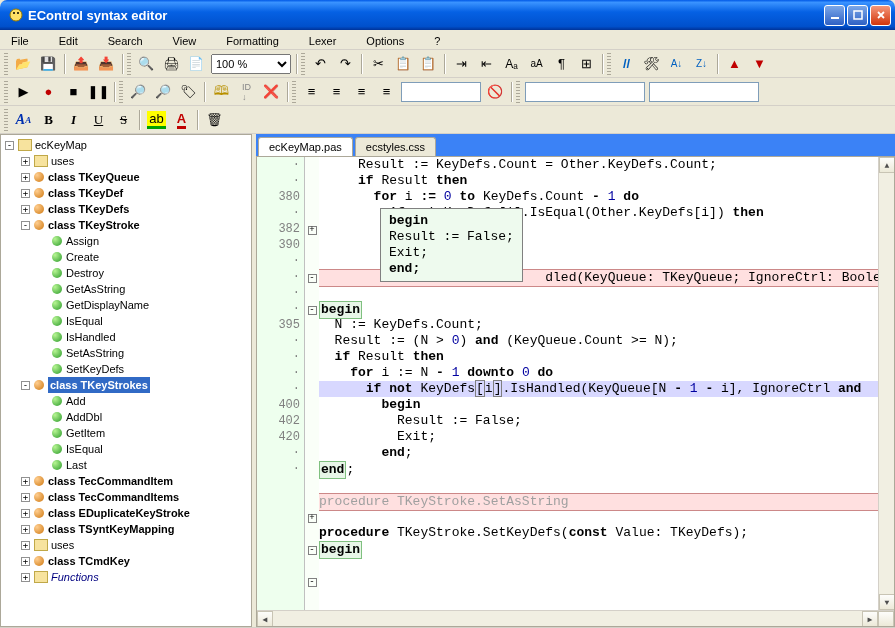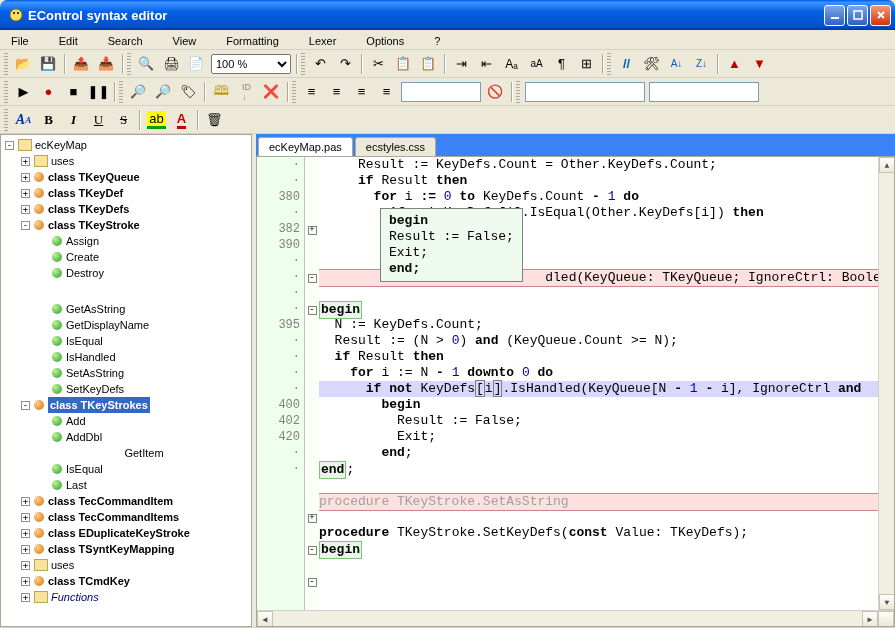--- a/index.html
+++ b/index.html
@@ -225,21 +225,21 @@
       <div class="tn" style="padding-left: 36px;">
         <span class="exp blank"></span>
         <span class="bullet gr"></span>
         <span class="lbl">Create</span>
       </div>
       <div class="tn" style="padding-left: 36px;">
         <span class="exp blank"></span>
         <span class="bullet gr"></span>
         <span class="lbl">Destroy</span>
       </div>
-      <div class="tn" style="padding-left: 36px; margin-top: 20px;">
+      <div class="tn" style="padding-left: 36px;">
         <span class="exp blank"></span>
         <span class="bullet gr"></span>
         <span class="lbl">GetAsString</span>
       </div>
       <div class="tn" style="padding-left: 36px;">
         <span class="exp blank"></span>
         <span class="bullet gr"></span>
         <span class="lbl">GetDisplayName</span>
       </div>
       <div class="tn" style="padding-left: 36px;">
@@ -270,21 +270,21 @@
       <div class="tn" style="padding-left: 36px;">
         <span class="exp blank"></span>
         <span class="bullet gr"></span>
         <span class="lbl">Add</span>
       </div>
       <div class="tn" style="padding-left: 36px;">
         <span class="exp blank"></span>
         <span class="bullet gr"></span>
         <span class="lbl">AddDbl</span>
       </div>
-      <div class="tn" style="padding-left: 36px; flex-direction: column;">
+      <div class="tn" style="padding-left: 36px;">
         <span class="exp blank"></span>
         <span class="bullet gr"></span>
         <span class="lbl">GetItem</span>
       </div>
       <div class="tn" style="padding-left: 36px;">
         <span class="exp blank"></span>
         <span class="bullet gr"></span>
         <span class="lbl">IsEqual</span>
       </div>
       <div class="tn" style="padding-left: 36px;">

